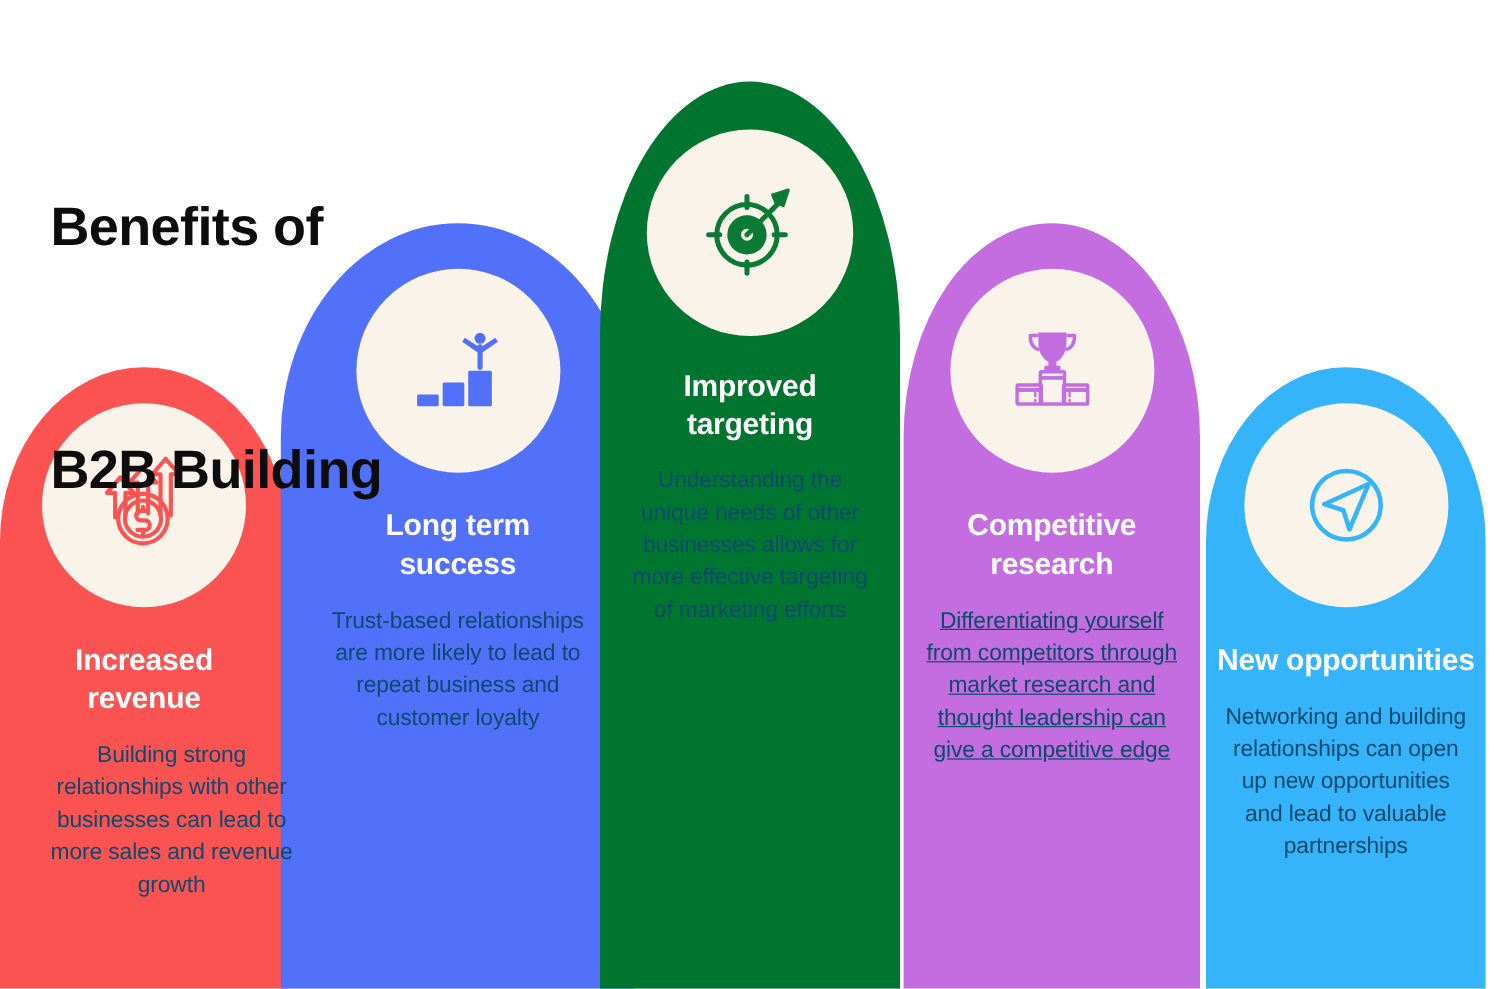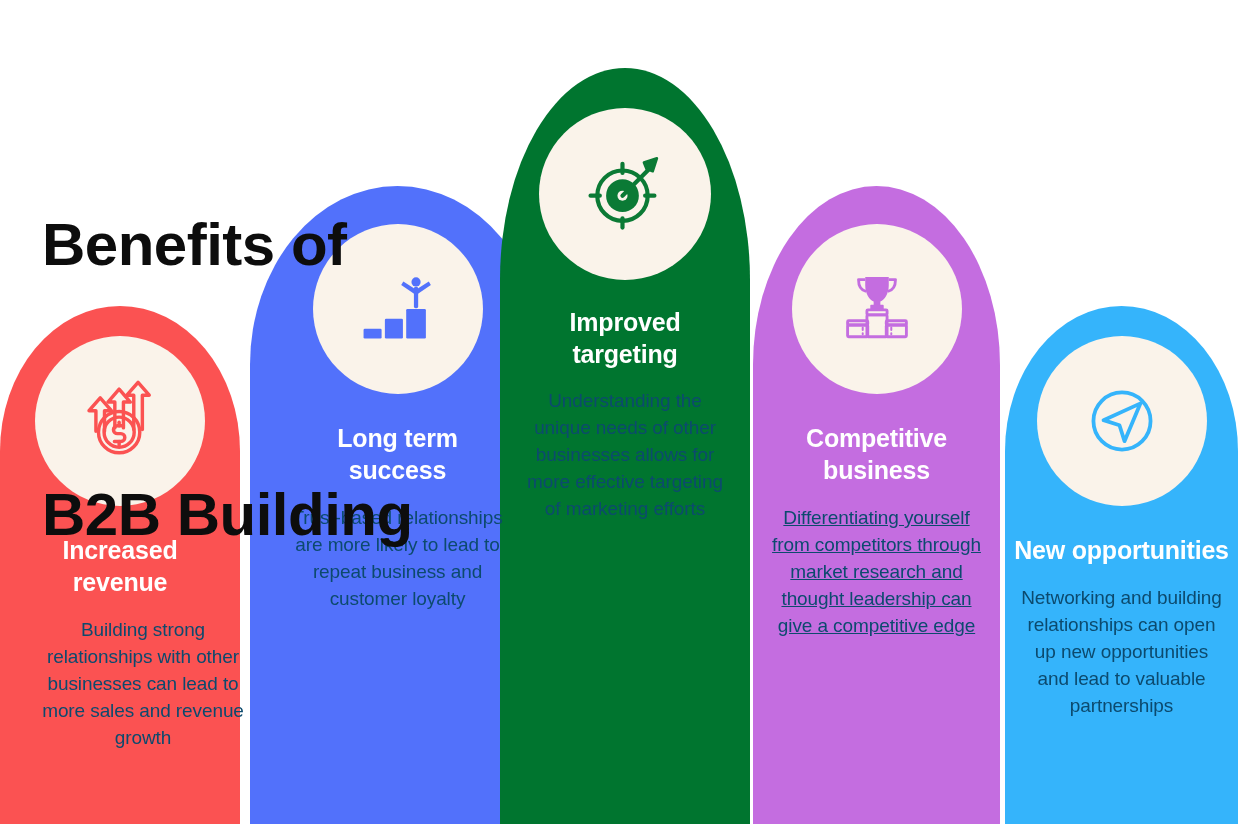--- a/index.html
+++ b/index.html
@@ -9,21 +9,21 @@
     font-family:"Liberation Sans", sans-serif;
     overflow:hidden;
     position:relative;
   }
   #stage{position:relative;width:1245px;height:824px;overflow:hidden;}
 
   
   .title{
     position:absolute;left:42px;top:20px;
     font-weight:bold;
-    font-size:60px;
+    font-size:45px;
     line-height:1.5;
     letter-spacing:-0.5px;
     color:#0d0d0d;
     z-index:20;
     white-space:pre;
   }
   .title .l1{display:block;}
   .title .l2{display:block;}
 
   
@@ -65,21 +65,21 @@
   .body{
     color:#0c4a6e;
     text-align:center;
     line-height:1.42;
     font-size:19px;
     letter-spacing:-0.1px;
   }
 
   
   #col1{left:0px;   width:240px; height:518px;}
-  #col2{left:250px; width:295px; height:638px;}
+  #col2{left:234px; width:295px; height:638px;}
   #col3{left:500px; width:250px; height:756px;}
   #col4{left:753px; width:247px; height:638px;}
   #col5{left:1005px;width:233px; height:518px;}
 
   #col1 .circle,#col5 .circle{width:170px;height:170px;margin-top:30px;}
   #col2 .circle,#col4 .circle{width:170px;height:170px;margin-top:38px;}
   #col3 .circle{width:172px;height:172px;margin-top:40px;}
 
   #col1 .heading,#col5 .heading{margin-top:28px;width:215px;}
   #col2 .heading,#col4 .heading{margin-top:28px;width:215px;}
@@ -189,21 +189,21 @@
               <rect x="61" y="64" width="24" height="5" rx="1.2"></rect>
               <rect x="61" y="69" width="24" height="14" rx="1.2"></rect>
             </g>
             <g stroke="#C46DE0" stroke-width="2.4" stroke-linecap="round" stroke-dasharray="3 4">
               <path d="M33 72 v8"></path>
               <path d="M67 72 v8"></path>
             </g>
           </svg>
         </span>
       </div>
-      <div class="heading">Competitive business</div>
+      <div class="heading">Competitive research</div>
       <div class="body">Differentiating yourself from competitors through market research and thought leadership can give a competitive edge</div>
     </div>
   </div>
 
   <div class="col" id="col5">
     <div class="col-shape" style="background:#35B4FB"></div>
     <div class="col-inner">
       <div class="circle">
         <span>
           <svg class="icon-svg" width="84" height="84" viewBox="0 0 100 100" fill="none" stroke="#35B4FB" stroke-width="4.5" stroke-linejoin="round" stroke-linecap="round">

